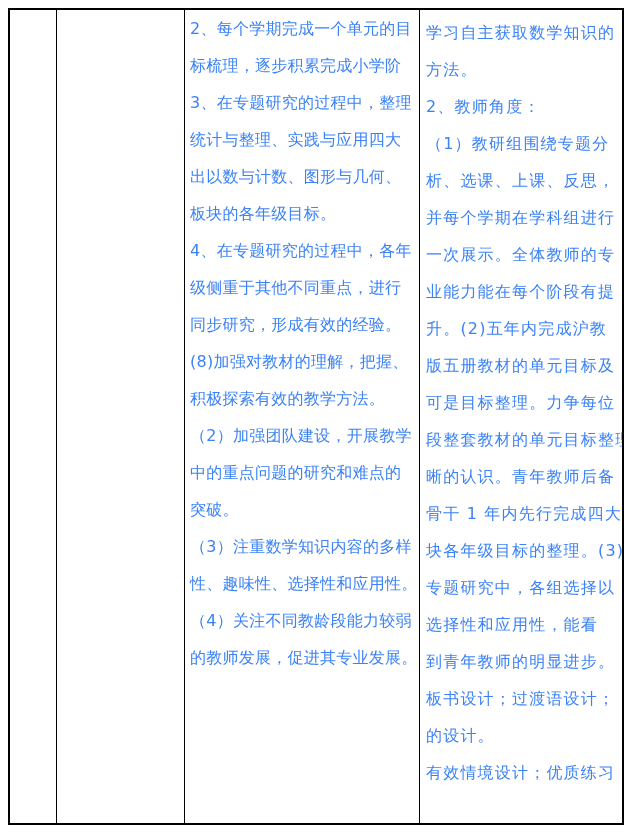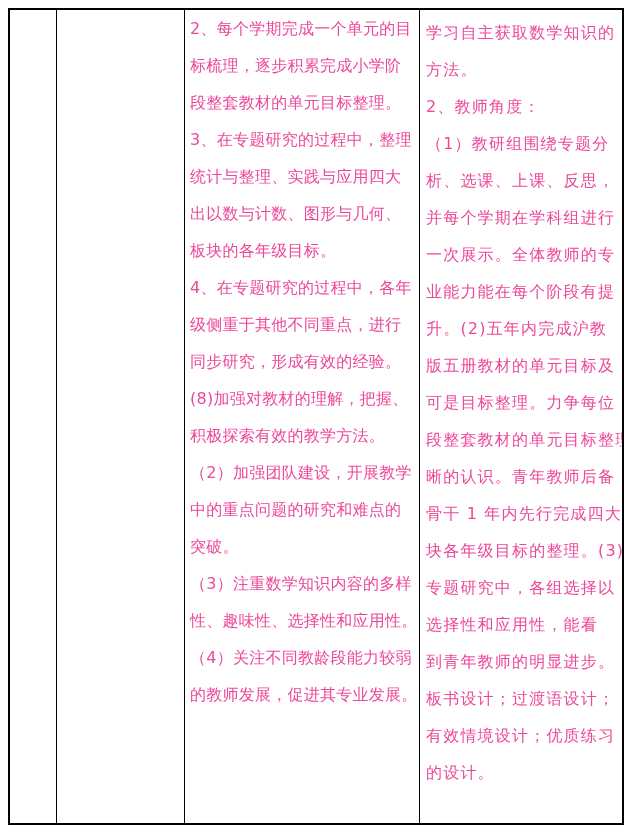--- a/index.html
+++ b/index.html
@@ -26,21 +26,21 @@
     display: grid;
     grid-template-columns: 47px 128px 235px 1fr;
     background: #ffffff;
     overflow: hidden;
   }
   .cell {
     box-sizing: border-box;
     overflow: hidden;
     font-size: 16px;
     line-height: 37px;
-    color: #ec4899;
+    color: #3b82f6;
   }
   .cell.rule {
     border-right: 1px solid #000000;
   }
   .cell.c3 {
     padding: 0 2px 0 5px;
     letter-spacing: 0.25px;
   }
   .cell.c4 {
     padding: 4px 0 0 6px;
@@ -53,21 +53,20 @@
 </style>
 </head>
 <body>
 
 <div class="doc-table">
   <div class="cell rule c1"></div>
   <div class="cell rule c2"></div>
   <div class="cell rule c3">
       <div class="tline">2、每个学期完成一个单元的目</div>
       <div class="tline">标梳理，逐步积累完成小学阶</div>
-      <div class="tline">段整套教材的单元目标整理。</div>
       <div class="tline">3、在专题研究的过程中，整理</div>
       <div class="tline">统计与整理、实践与应用四大</div>
       <div class="tline">出以数与计数、图形与几何、</div>
       <div class="tline">板块的各年级目标。</div>
       <div class="tline">4、在专题研究的过程中，各年</div>
       <div class="tline">级侧重于其他不同重点，进行</div>
       <div class="tline">同步研究，形成有效的经验。</div>
       <div class="tline">(8)加强对教材的理解，把握、</div>
       <div class="tline">积极探索有效的教学方法。</div>
       <div class="tline">（2）加强团队建设，开展教学</div>
@@ -91,16 +90,16 @@
       <div class="tline">版五册教材的单元目标及</div>
       <div class="tline">可是目标整理。力争每位</div>
       <div class="tline">段整套教材的单元目标整理</div>
       <div class="tline">晰的认识。青年教师后备</div>
       <div class="tline">骨干 1 年内先行完成四大</div>
       <div class="tline">块各年级目标的整理。(3)</div>
       <div class="tline">专题研究中，各组选择以</div>
       <div class="tline">选择性和应用性，能看</div>
       <div class="tline">到青年教师的明显进步。</div>
       <div class="tline">板书设计；过渡语设计；</div>
+      <div class="tline">的设计。</div>
       <div class="tline">有效情境设计；优质练习</div>
-      <div class="tline">的设计。</div>
     </div>
 </div>
 
 </body></html>

